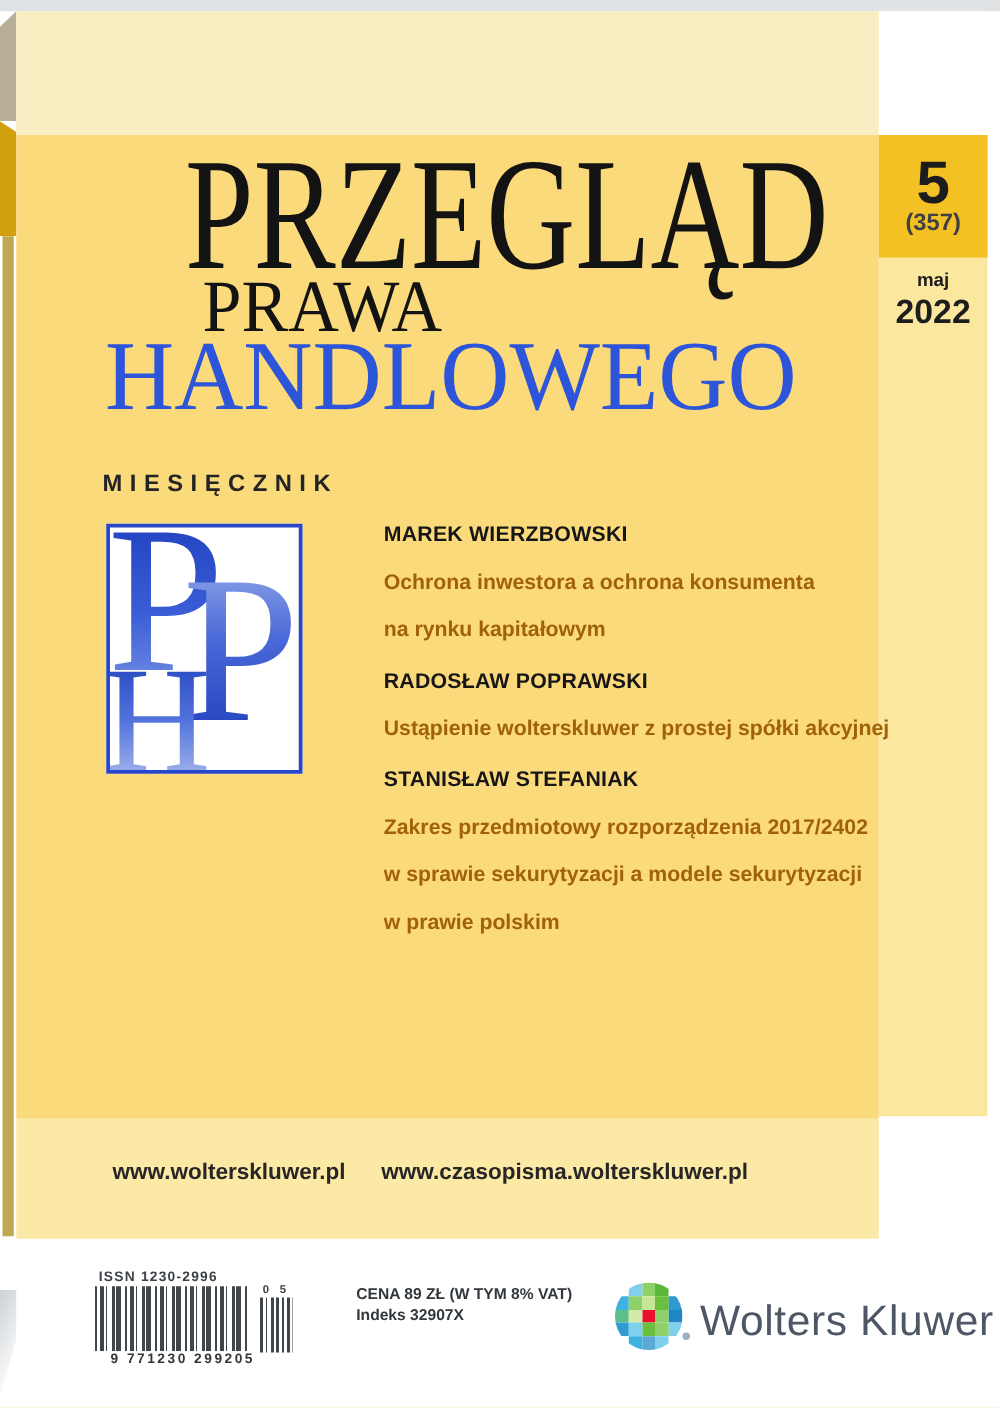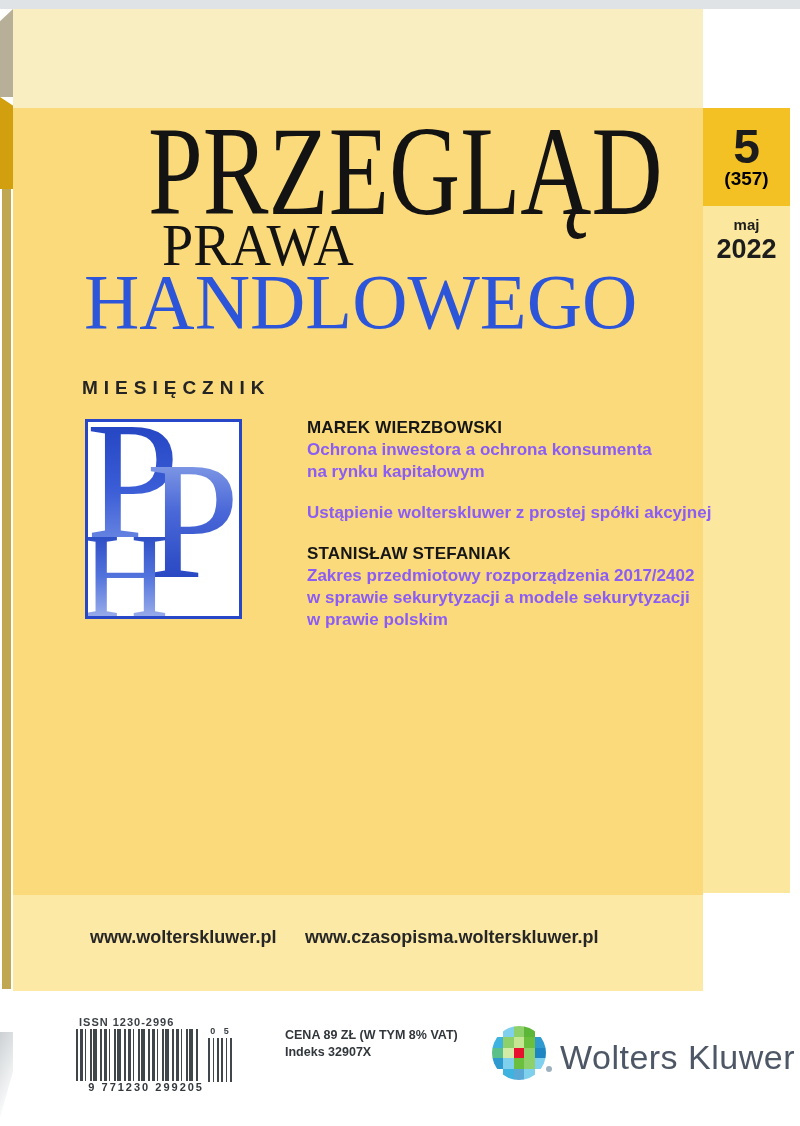--- a/index.html
+++ b/index.html
@@ -19,21 +19,21 @@
 
   
   .cover       { position:absolute; left:13px; top:9px; width:777px; height:1109px; background:#ffffff; }
   .band-cream  { position:absolute; left:0; top:0; width:690px; height:99px; background:#f8eec1; }
   .main-yellow { position:absolute; left:0; top:99px; width:690px; height:787px; background:#fbda7b; }
   .url-band    { position:absolute; left:0; top:886px; width:690px; height:96px; background:#fce9a5; }
   .right-col   { position:absolute; left:690px; top:99px; width:87px; height:785px; background:#fbe79e; }
   .issue-box   { position:absolute; left:0; top:0; width:87px; height:98px; background:#f4c125;
                  display:flex; flex-direction:column; align-items:center; justify-content:center; }
   .issue-number { font-size:48px; font-weight:bold; color:#1c1c1c; line-height:44px; }
-  .issue-volume { font-size:19px; font-weight:bold; color:#000000; line-height:20px; }
+  .issue-volume { font-size:19px; font-weight:bold; color:#404040; line-height:20px; }
   .issue-date  { position:absolute; left:0; top:108px; width:87px; text-align:center; color:#1d1d1d; }
   .issue-month { font-size:15px; font-weight:bold; line-height:18px; }
   .issue-year  { font-size:27px; font-weight:bold; line-height:30px; }
 
   
   .title-serif { position:absolute; font-family:"Liberation Serif", serif; font-weight:400;
                  color:#131313; line-height:1; white-space:nowrap; transform-origin:left top; }
   .t1 { left:135px; top:98px;  font-size:128px; transform:scaleX(.77); }
   .t2 { left:149px; top:207px; font-size:59px;  transform:scaleX(.95); }
   .t3 { left:71px;  top:253px; font-size:79px;  transform:scaleX(.97); color:#2d55da; }
@@ -46,21 +46,21 @@
   .logo-letter { position:absolute; font-family:"Liberation Serif", serif; line-height:1;
                  -webkit-background-clip:text; background-clip:text; color:transparent; }
   .lp1 { left:-2px; top:-26px; font-size:168px; background-image:linear-gradient(180deg,#1c3cba 0%,#3a5cd6 55%,#7b96e6 100%); }
   .lp2 { left:58px; top:14px;  font-size:168px; background-image:linear-gradient(180deg,#9db3ec 0%,#4a68d8 45%,#1c3cba 100%); }
   .lh  { left:-6px; top:94px;  font-size:120px; background-image:linear-gradient(180deg,#1c3cba 0%,#5273dc 50%,#b9c7f0 100%); }
 
   
   .articles { position:absolute; left:294px; top:408px; width:408px; }
   .article { margin-bottom:19px; }
   .article-author { font-size:17px; font-weight:bold; color:#161616; letter-spacing:.2px; line-height:22px; }
-  .article-line   { font-size:17px; font-weight:bold; color:#8b5cf6; line-height:22px; }
+  .article-line   { font-size:17px; font-weight:bold; color:#a16207; line-height:22px;margin-top:16px; }
 
   
   .url { position:absolute; top:32px; font-size:18px; font-weight:bold; color:#262626; }
   .url-left  { left:77px;text-align:center; }
   .url-right { left:292px; }
 
   
   .issn-label { position:absolute; left:79px; top:1016px; width:120px; text-align:left;
                 font-size:11px; font-weight:bold; color:#3c4147; letter-spacing:1px; }
   .barcode-bars { position:absolute; left:76px; top:1029px; width:124px; height:52px;
@@ -131,20 +131,21 @@
       <span class="logo-letter lh">H</span>
     </div>
 
     <div class="articles">
       <div class="article">
         <div class="article-author">MAREK WIERZBOWSKI</div>
         <div class="article-line">Ochrona inwestora a ochrona konsumenta</div>
         <div class="article-line">na rynku kapitałowym</div>
       </div>
       <div class="article">
+        <div class="article-author">RADOSŁAW POPRAWSKI</div>
         <div class="article-line">Ustąpienie wolterskluwer z prostej spółki akcyjnej</div>
       </div>
       <div class="article">
         <div class="article-author">STANISŁAW STEFANIAK</div>
         <div class="article-line">Zakres przedmiotowy rozporządzenia 2017/2402</div>
         <div class="article-line">w sprawie sekurytyzacji a modele sekurytyzacji</div>
         <div class="article-line">w prawie polskim</div>
       </div>
     </div>
   </div>

